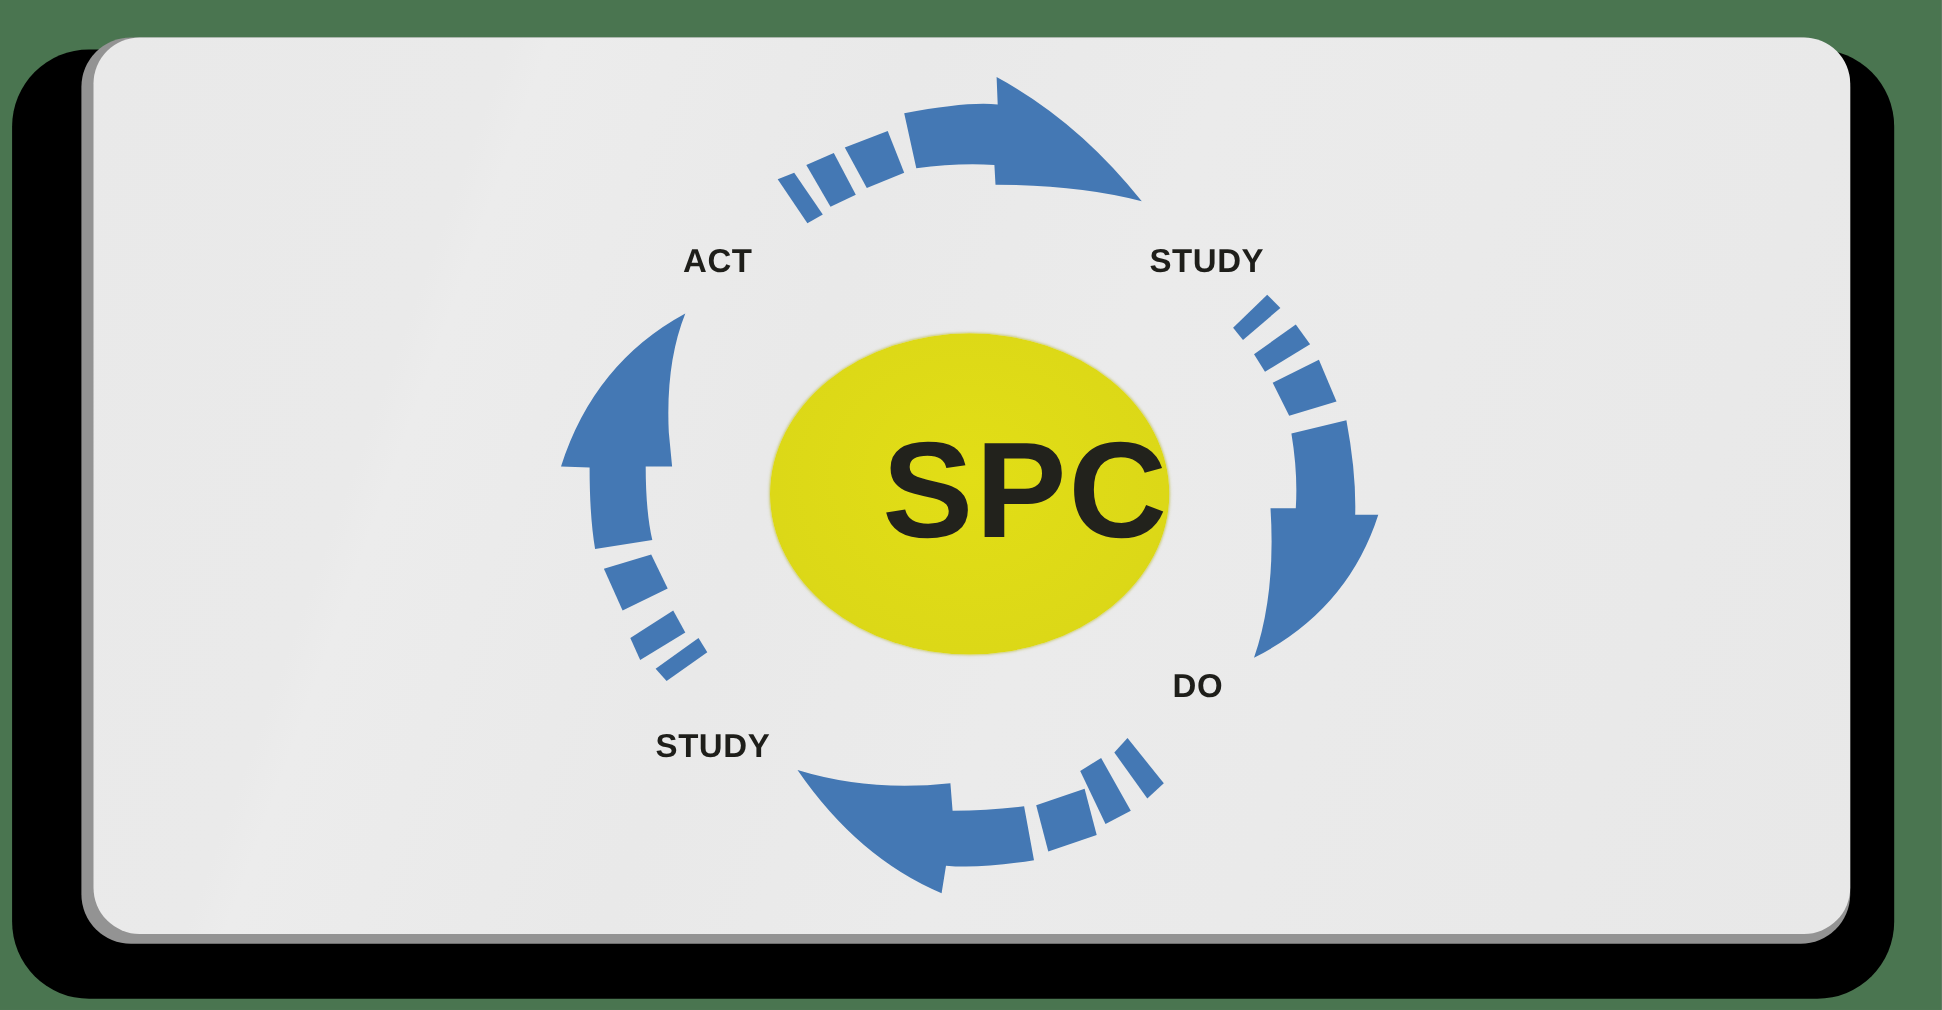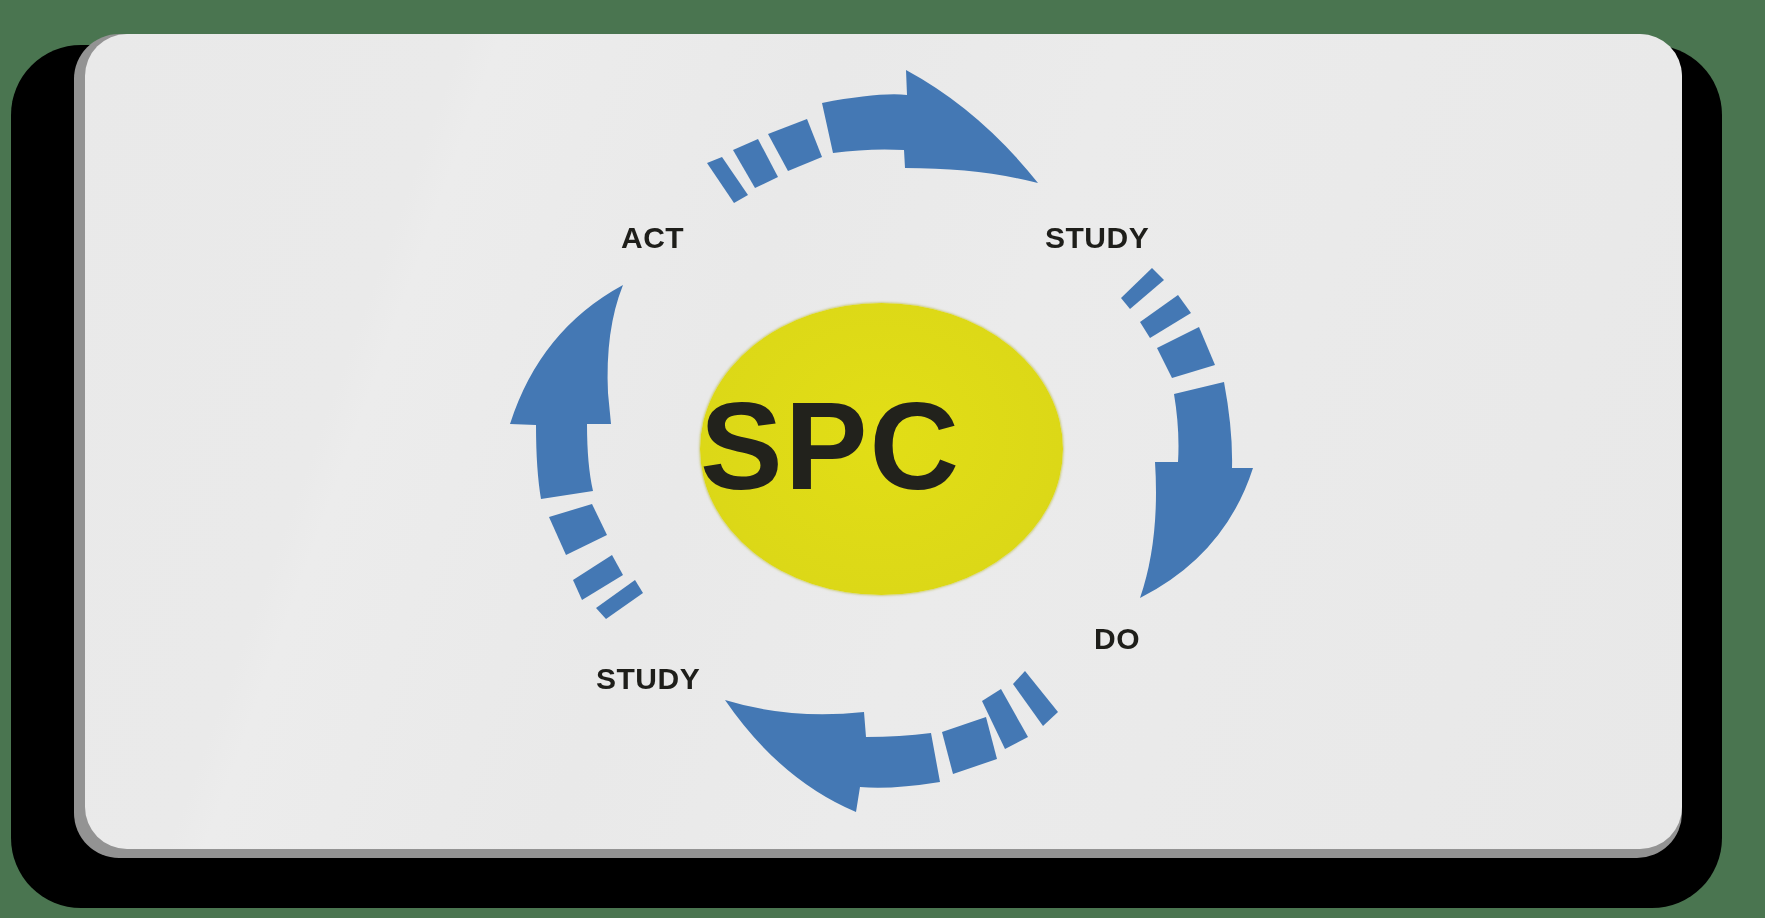--- a/index.html
+++ b/index.html
@@ -44,21 +44,21 @@
     letter-spacing: 0.5px;
     line-height: 1;
   }
   .hub {
     position: absolute;
     left: 700px; top: 303px;
     width: 363px; height: 292px;
     border-radius: 50%;
     background: radial-gradient(ellipse at 50% 45%, #e2de16 0%, #dcd817 70%, #d2cf1a 100%);
     box-shadow: 0 0 2px 1px rgba(180,180,40,0.5);
-    display: flex; align-items: center; justify-content: flex-start;
+    display: flex; align-items: center; justify-content: flex-end;
   }
   .hub-text {
     font-family: "Liberation Sans", sans-serif;
     font-weight: bold;
     font-size: 124px;
     color: #22221c;
     letter-spacing: 2px;
     line-height: 1;
     margin-top: -6px;
   }
@@ -99,18 +99,18 @@
       <polygon class="arr" points="596,608 635,580 643,593 606,619"></polygon>
       <polygon class="arr" points="573,580 612,555 623,575 582,600"></polygon>
       <polygon class="arr" points="549,517 592,504 607,535 566,555"></polygon>
       <path class="arr" d="M541,499 Q536,470 536,425 L510,424 Q540,330 623,285 Q605,330 608,393 L611,424 L587,424 Q587,465 593,491 Z"></path>
     </g>
   </svg>
 
   <div class="label" style="left:621px; top:223px;">ACT</div>
   <div class="label" style="left:1045px; top:223px;">STUDY</div>
   <div class="label" style="left:596px; top:664px;">STUDY</div>
-  <div class="label" style="left:1066px; top:624px;margin-left:28px;">DO</div>
+  <div class="label" style="left:1066px; top:610px;">DO</div>
 
   <div class="hub">
     <span class="hub-text">SPC</span>
   </div>
 </div>
 
 </body></html>

